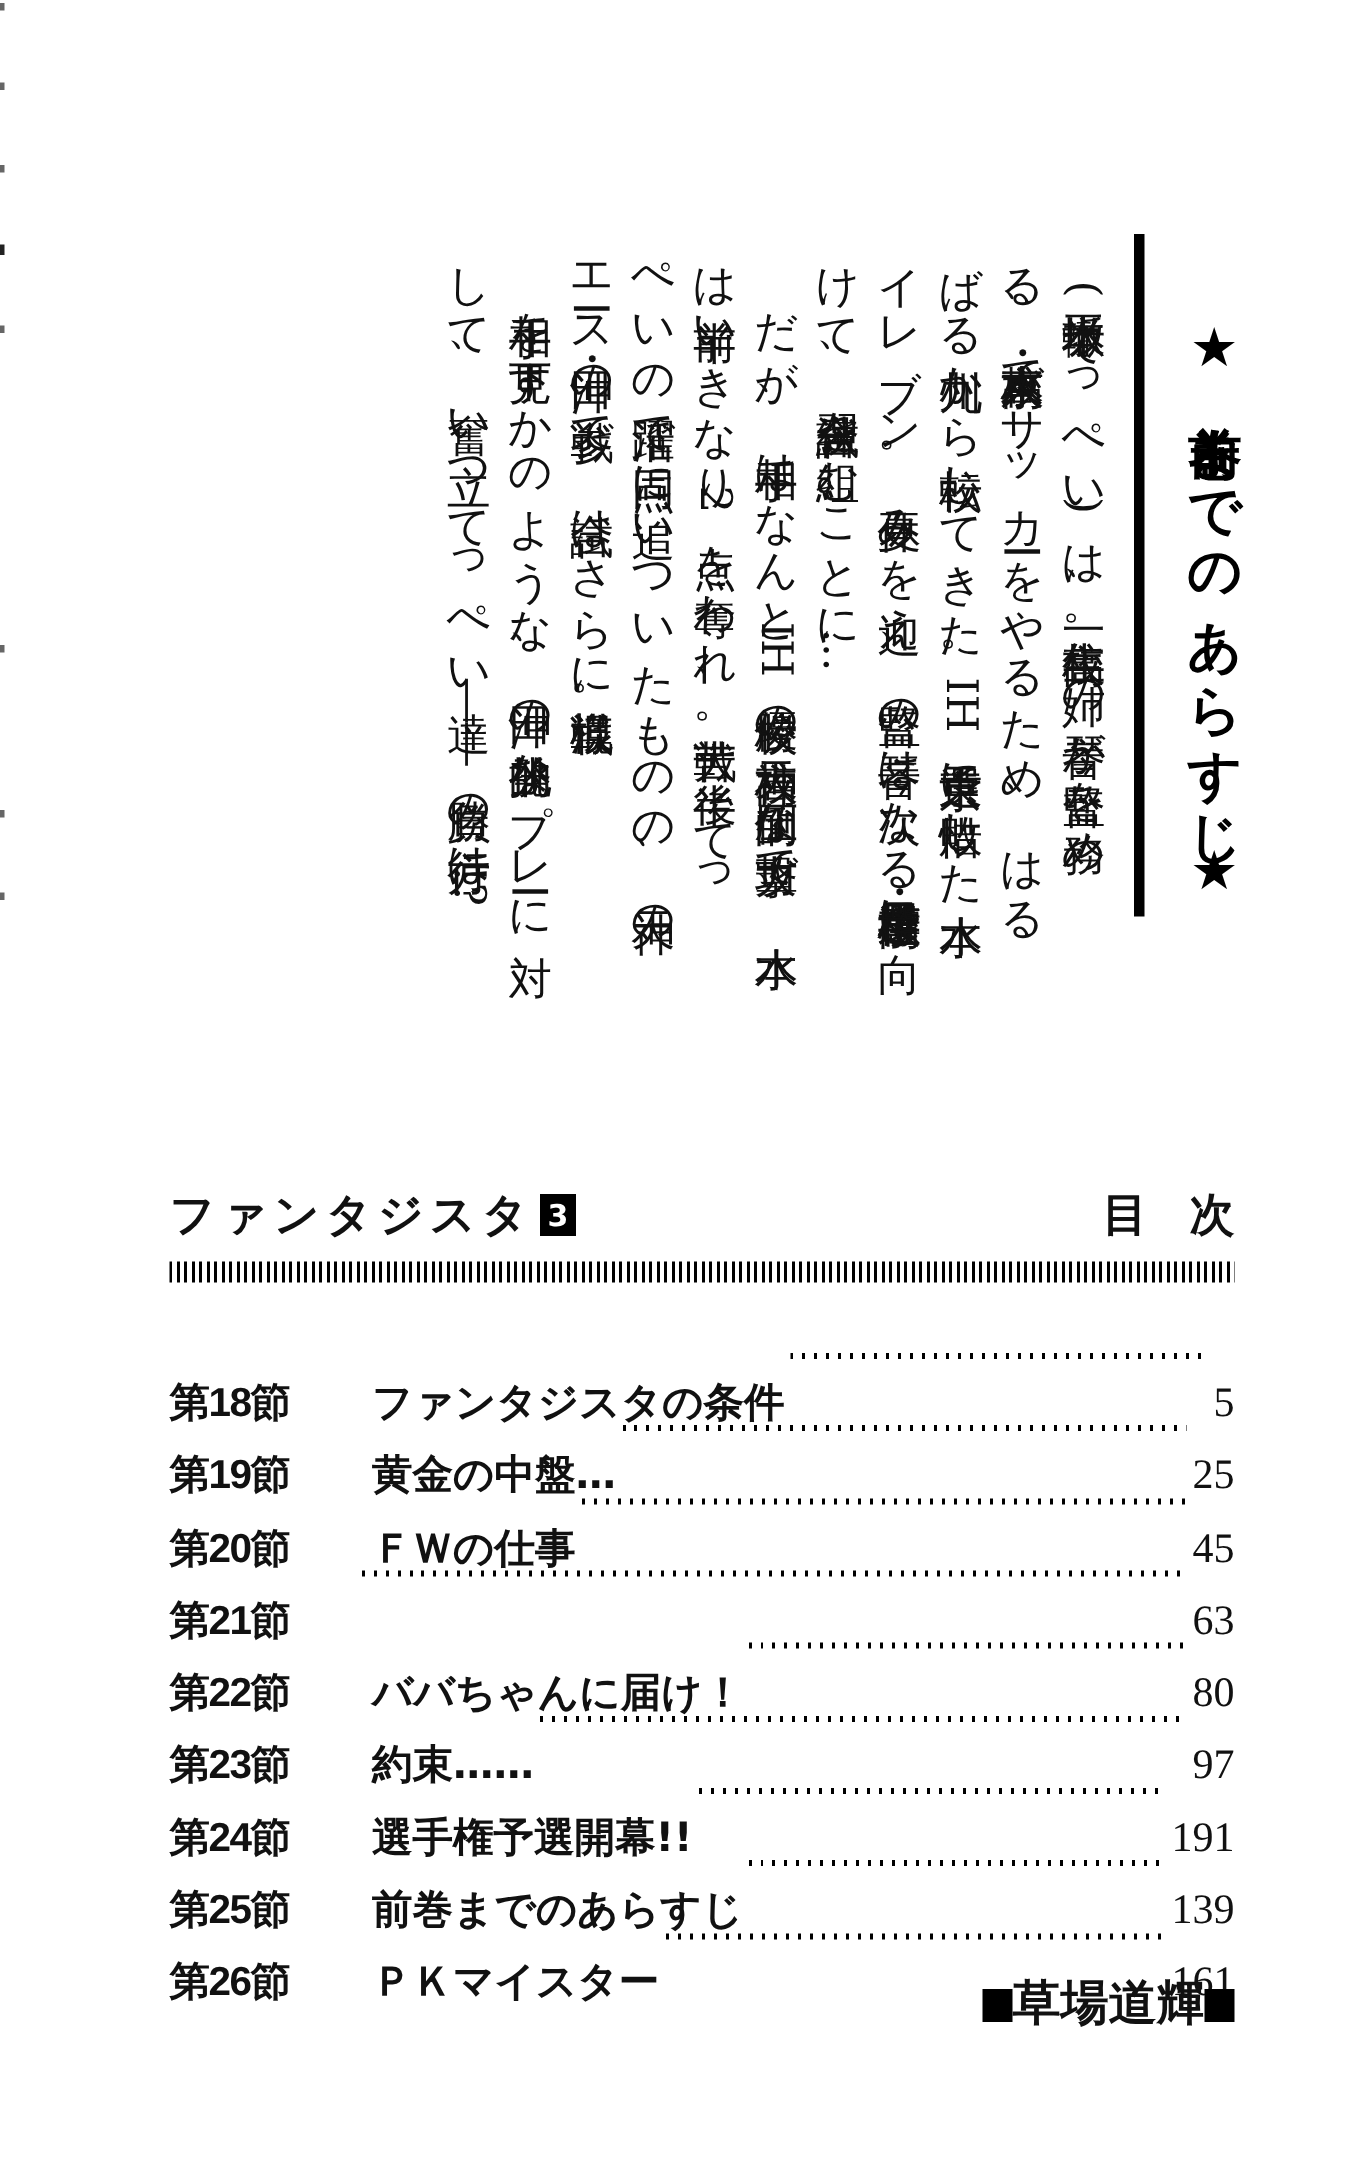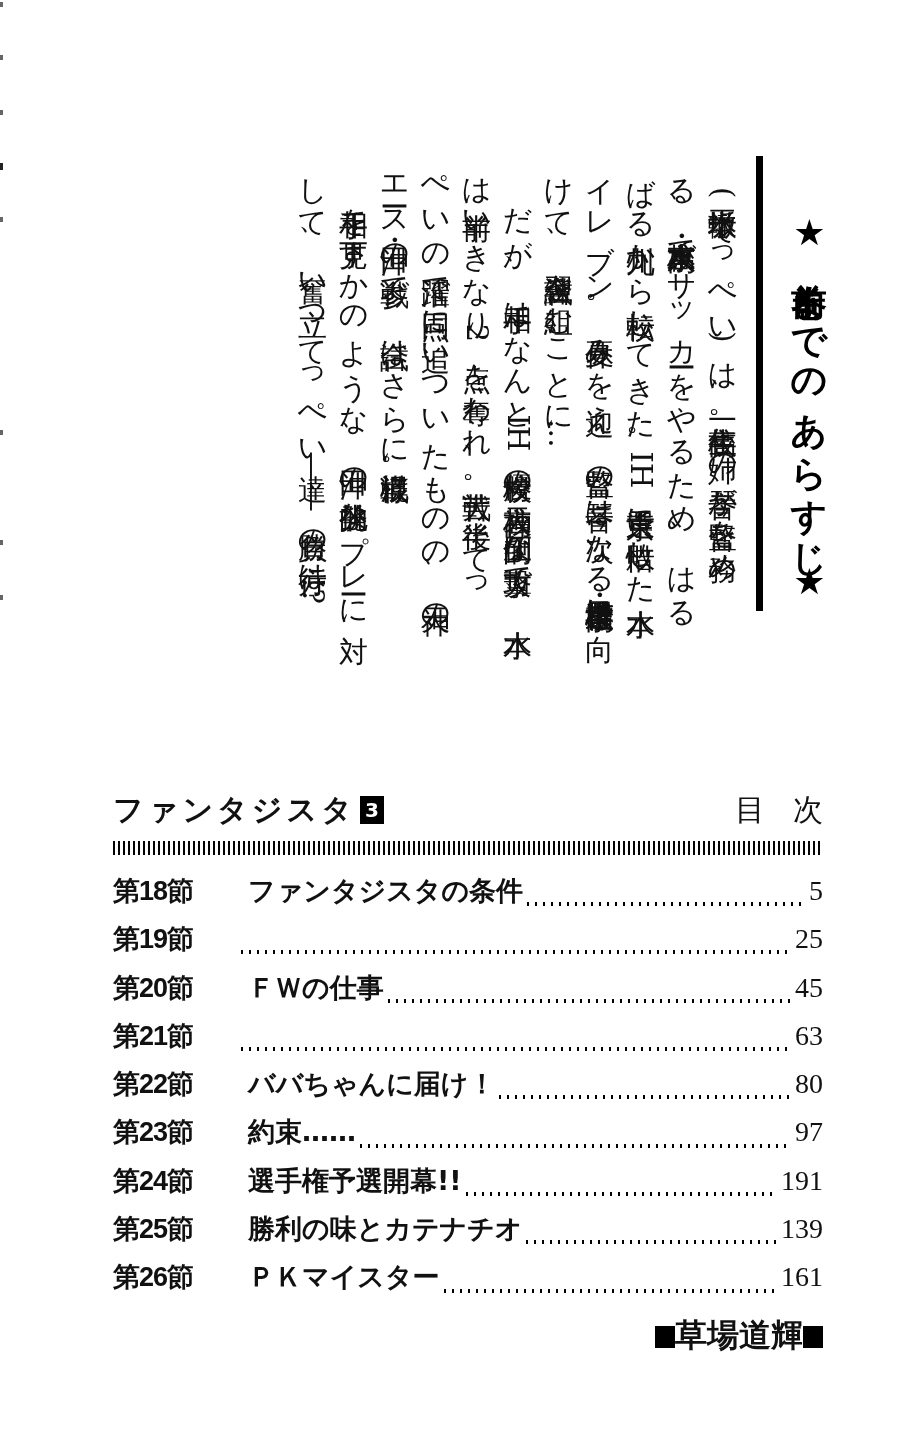--- a/index.html
+++ b/index.html
@@ -28,28 +28,28 @@
 
   
   .toc { position: absolute; left: 113px; top: 785px; width: 710px; }
   .toc-header { display: flex; justify-content: space-between; align-items: center; height: 50px; }
   .series-title { display: flex; align-items: center; font-weight: bold; font-size: 30px; letter-spacing: 4px; }
   .volume-badge {
     display: inline-flex; align-items: center; justify-content: center;
     width: 24px; height: 28px; background: #000; color: #fff;
     font-size: 20px; font-weight: bold; margin-left: 4px; letter-spacing: 0;
   }
-  .toc-heading { font-weight: normal; font-size: 30px; letter-spacing: 28px; margin-right: -28px; }
+  .toc-heading { font-weight: bold; font-size: 30px; letter-spacing: 28px; margin-right: -28px; }
   .tick-rule {
     height: 14px; margin-top: 6px;
     background: repeating-linear-gradient(to right, #000 0 2px, transparent 2px 5px);
   }
   .toc-list { margin-top: 18px; }
   .toc-row { display: flex; align-items: baseline; height: 48.3px; font-size: 27px; font-weight: bold; }
-  .chapter-no { width: 124px; flex: none; font-family: "Liberation Sans", sans-serif; letter-spacing: -1px; }
+  .chapter-no { width: 124px; flex: none; font-family: "Liberation Sans", sans-serif; letter-spacing: -1px; margin-top: 44px; }
   .chapter-title { flex: none; white-space: nowrap; margin-left: 11px; }
   .leader {
     flex: 1; margin: 0 4px; height: 4px; align-self: center; margin-top: 14px;
     background: repeating-linear-gradient(to right, #000 0 2px, transparent 2px 8px);
   }
   .page-no { flex: none; font-family: "Liberation Serif", serif; font-weight: normal; font-size: 28px; }
   .author { text-align: right; margin-top: 6px; font-weight: bold; font-size: 32px; }
   .author .block { display: inline-block; width: 20px; height: 22px; background: #000; vertical-align: -2px; }
 </style>
 </head>
@@ -88,20 +88,21 @@
 
   <div class="toc-list">
     <div class="toc-row">
       <span class="chapter-no">第18節</span>
       <span class="chapter-title">ファンタジスタの条件</span>
       <span class="leader"></span>
       <span class="page-no">5</span>
     </div>
     <div class="toc-row">
       <span class="chapter-no">第19節</span>
+      <span class="chapter-title">黄金の中盤…</span>
       <span class="leader"></span>
       <span class="page-no">25</span>
     </div>
     <div class="toc-row">
       <span class="chapter-no">第20節</span>
       <span class="chapter-title">ＦＷの仕事</span>
       <span class="leader"></span>
       <span class="page-no">45</span>
     </div>
     <div class="toc-row">
@@ -122,21 +123,21 @@
       <span class="page-no">97</span>
     </div>
     <div class="toc-row">
       <span class="chapter-no">第24節</span>
       <span class="chapter-title">選手権予選開幕!!</span>
       <span class="leader"></span>
       <span class="page-no">191</span>
     </div>
     <div class="toc-row">
       <span class="chapter-no">第25節</span>
-      <span class="chapter-title">勝利の味とカテナチオ</span>
+      <span class="chapter-title">前巻までのあらすじ</span>
       <span class="leader"></span>
       <span class="page-no">139</span>
     </div>
     <div class="toc-row">
       <span class="chapter-no">第26節</span>
       <span class="chapter-title">ＰＫマイスター</span>
       <span class="leader"></span>
       <span class="page-no">161</span>
     </div>
   </div>

